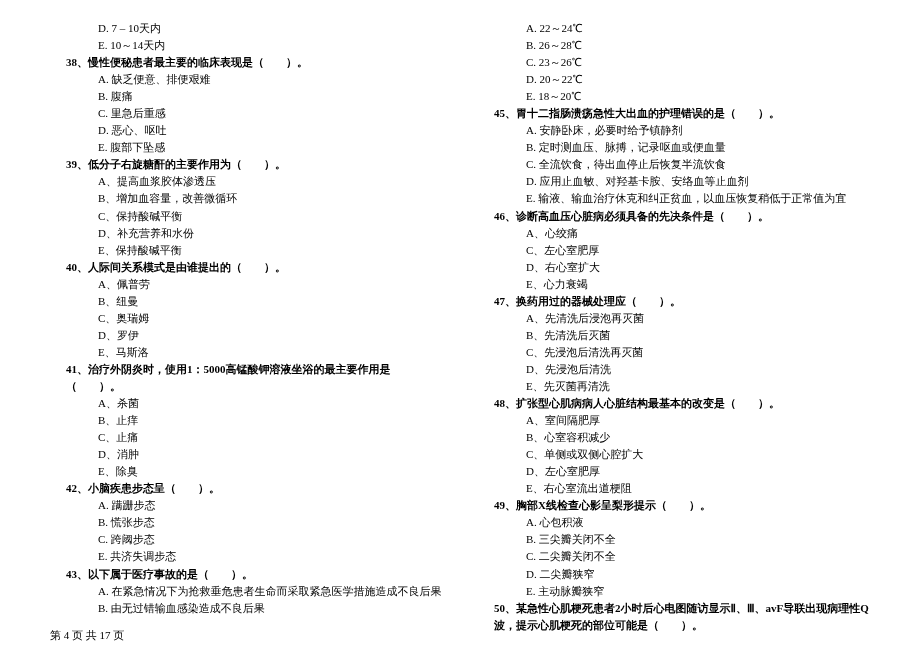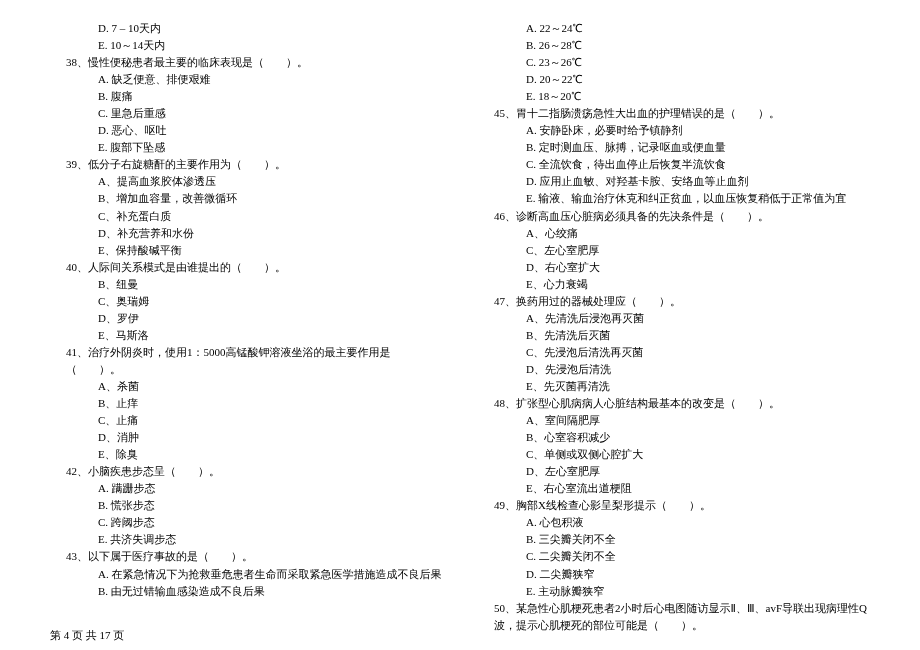--- a/index.html
+++ b/index.html
@@ -24,20 +24,21 @@
     }
     .col {
       flex: 1;
       line-height: 1.55;
     }
     .option-line {
       padding-left: 48px;
     }
     .question-line {
       padding-left: 16px;
+      font-weight: bold;
     }
     .footer {
       text-align: left;
       font-size: 11px;
       margin-top: 8px;
     }
   </style>
 </head>
 <body>
 
@@ -49,25 +50,26 @@
     <div class="question-line"><span>38、</span><span>慢性便秘患者最主要的临床表现是（　　）。</span></div>
     <div class="option-line">A. 缺乏便意、排便艰难</div>
     <div class="option-line">B. 腹痛</div>
     <div class="option-line">C. 里急后重感</div>
     <div class="option-line">D. 恶心、呕吐</div>
     <div class="option-line">E. 腹部下坠感</div>
 
     <div class="question-line"><span>39、</span><span>低分子右旋糖酐的主要作用为（　　）。</span></div>
     <div class="option-line">A、提高血浆胶体渗透压</div>
     <div class="option-line">B、增加血容量，改善微循环</div>
-    <div class="option-line">C、补充蛋白质</div>
+    <div class="option-line">C、保持酸碱平衡</div>
     <div class="option-line">D、补充营养和水份</div>
     <div class="option-line">E、保持酸碱平衡</div>
 
     <div class="question-line"><span>40、</span><span>人际间关系模式是由谁提出的（　　）。</span></div>
+    <div class="option-line">A、佩普劳</div>
     <div class="option-line">B、纽曼</div>
     <div class="option-line">C、奥瑞姆</div>
     <div class="option-line">D、罗伊</div>
     <div class="option-line">E、马斯洛</div>
 
     <div class="question-line"><span>41、</span><span>治疗外阴炎时，使用1：5000高锰酸钾溶液坐浴的最主要作用是（　　）。</span></div>
     <div class="option-line">A、杀菌</div>
     <div class="option-line">B、止痒</div>
     <div class="option-line">C、止痛</div>
     <div class="option-line">D、消肿</div>

